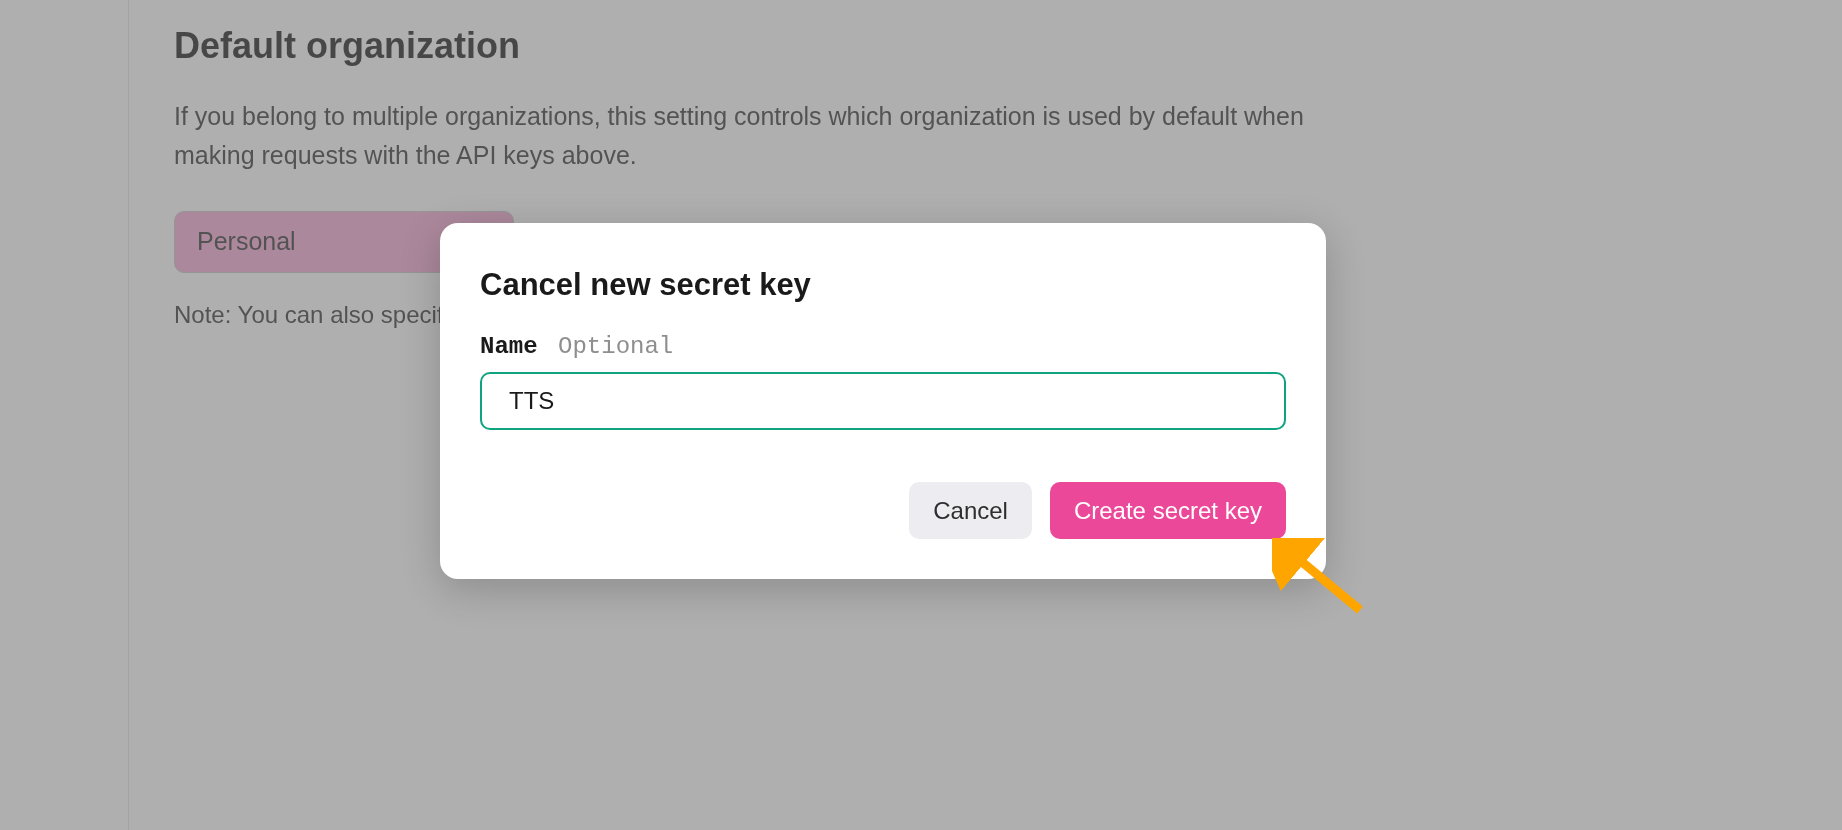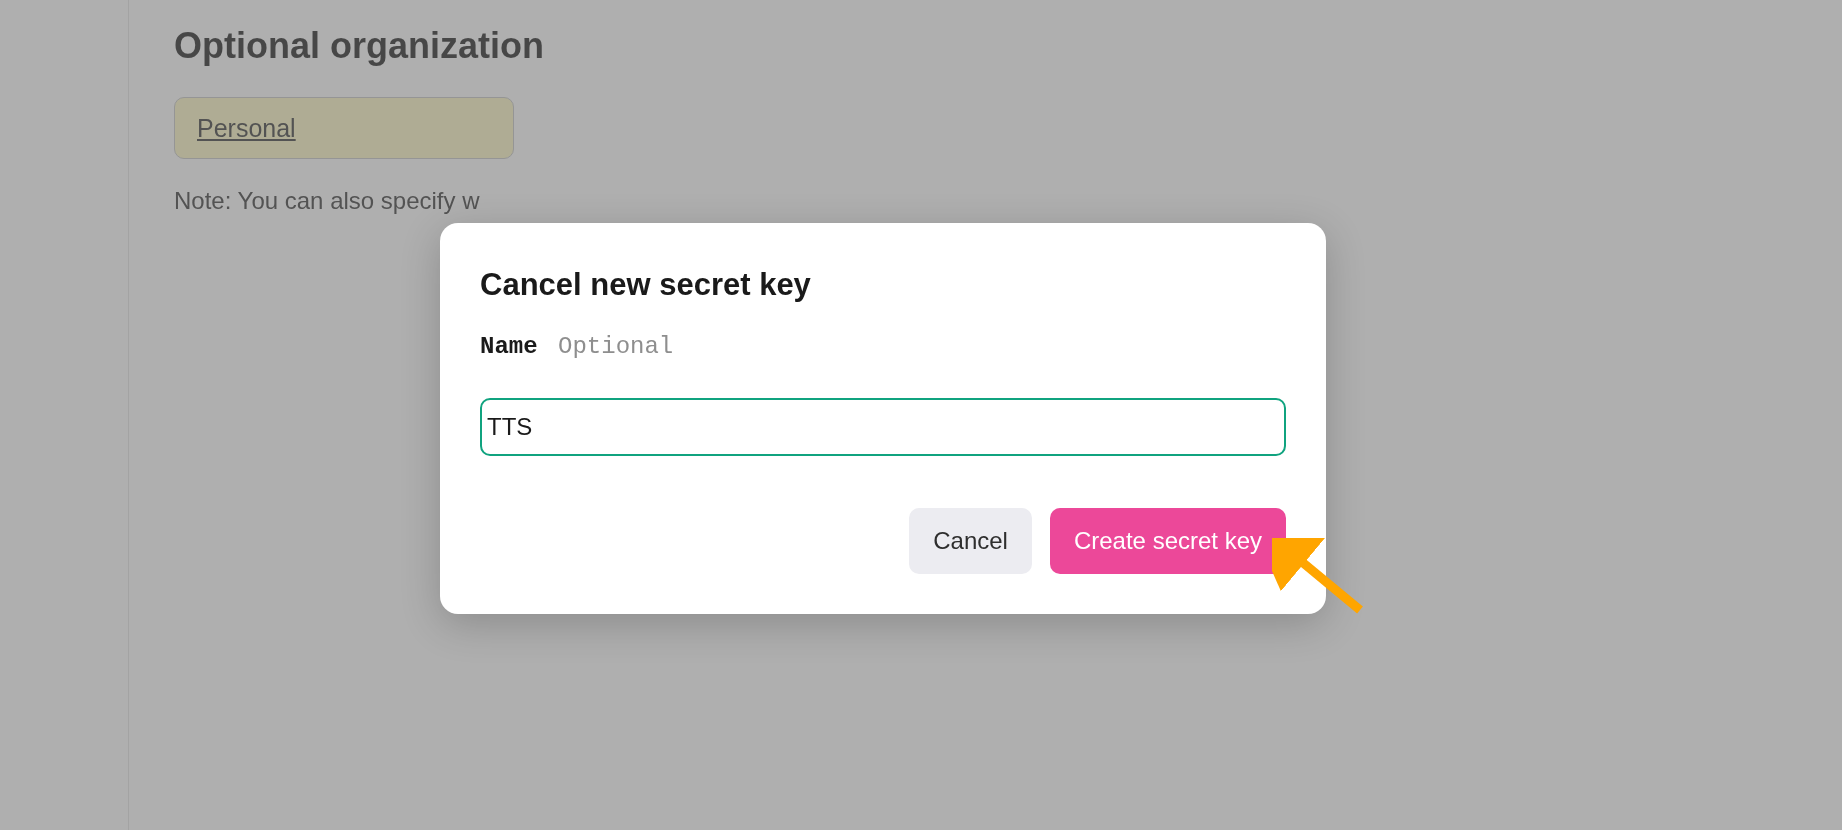--- a/index.html
+++ b/index.html
@@ -51,23 +51,22 @@
     .select-box {
       width: 340px;
       height: 62px;
       border: 1px solid #c5c5c5;
       border-radius: 10px;
       padding: 0 22px;
       font-size: 25px;
       color: #333;
       display: flex;
       align-items: center;
-      background: #fef9c3;
+      background: #f9a8d4;
       margin-bottom: 28px;
-      text-decoration: underline;
     }
     .note-text {
       font-size: 24px;
       color: #333;
     }
     .overlay {
       position: absolute;
       inset: 0;
       background: rgba(109, 109, 109, 0.55);
       display: flex;
@@ -102,35 +101,34 @@
     .field-hint {
       color: #8e8e8e;
       margin-left: 6px;
       font-weight: 400;
     }
     .text-input {
       width: 100%;
       height: 58px;
       border: 2px solid #10a37f;
       border-radius: 10px;
-      padding: 0 5px;
+      padding: 0 27px;
       font-size: 24px;
       color: #1a1a1a;
       outline: none;
       font-family: inherit;
-      margin-top: 26px;
     }
     .modal-actions {
       display: flex;
       justify-content: flex-end;
       gap: 18px;
       margin-top: 52px;
     }
     .btn {
-      height: 66px;
+      height: 57px;
       padding: 8px 24px;
       border-radius: 10px;
       font-size: 24px;
       font-weight: 500;
       border: none;
       cursor: pointer;
       display: flex;
       align-items: center;
       justify-content: center;
       font-family: inherit;
@@ -151,21 +149,22 @@
       height: 80px;
       pointer-events: none;
     }
   </style>
 </head>
 <body>
 
 <div class="page-background">
   <div class="sidebar-line"></div>
   <div class="content">
-    <h2 class="section-heading">Optional organization</h2>
+    <h2 class="section-heading">Default organization</h2>
+    <p class="section-description">If you belong to multiple organizations, this setting controls which organization is used by default when making requests with the API keys above.</p>
     <div class="select-box">
       <span>Personal</span>
     </div>
     <p class="note-text">Note: You can also specify w</p>
   </div>
 </div>
 
 <div class="overlay">
   <div class="modal">
     <h3 class="modal-title">Cancel new secret key</h3>

